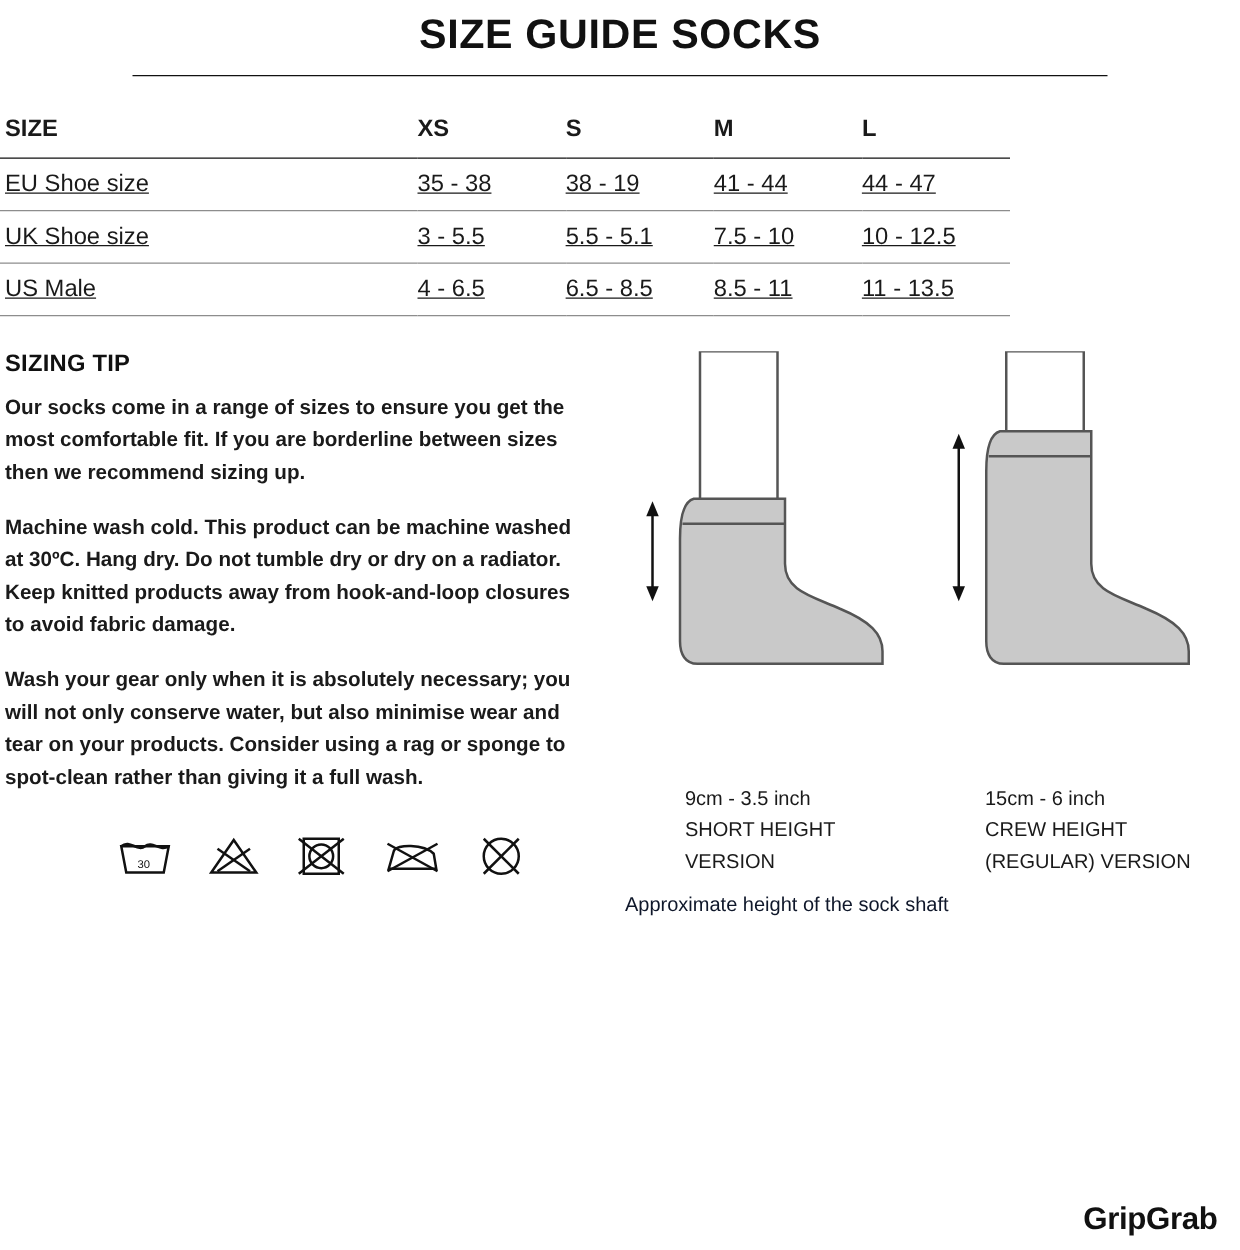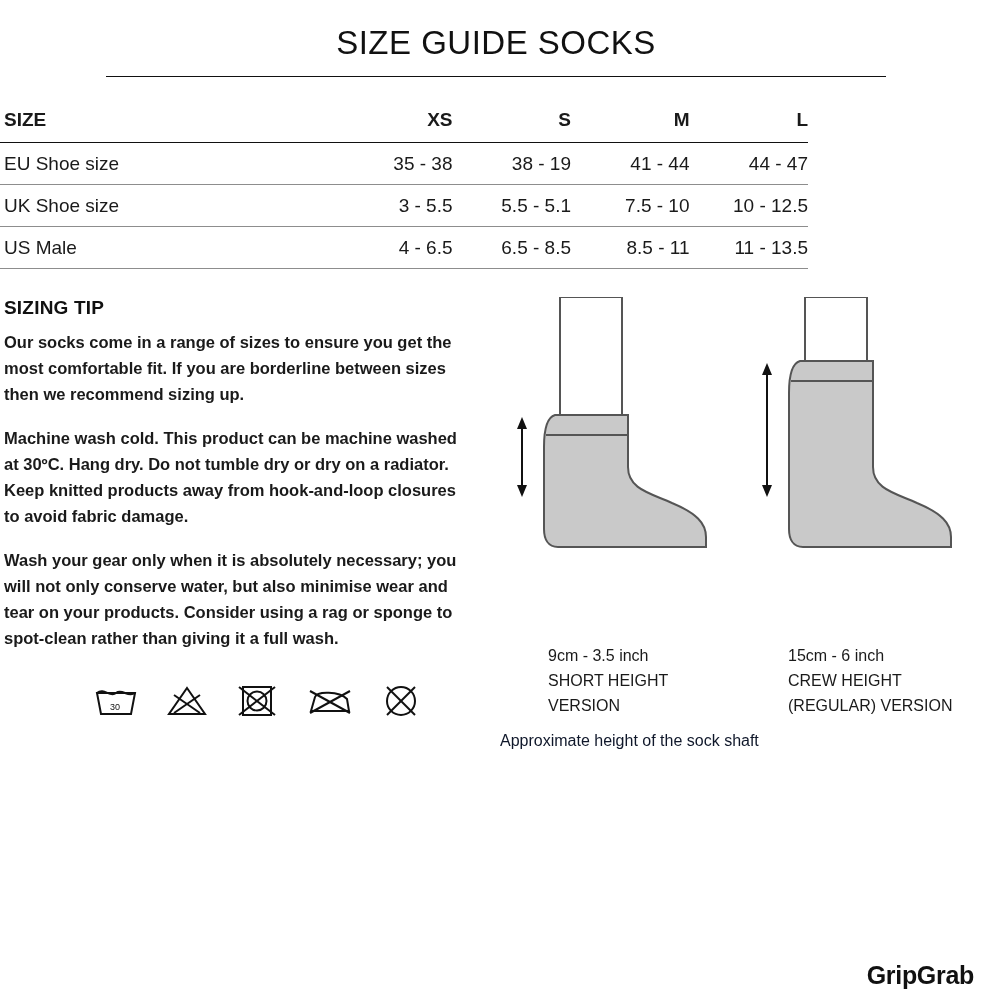--- a/index.html
+++ b/index.html
@@ -19,58 +19,59 @@
     position: relative;
     width: 992px;
     height: 1000px;
     box-sizing: border-box;
   }
 
   
   .title {
     text-align: center;
     font-size: 33px;
-    font-weight: normal;
+    font-weight: bold;
     letter-spacing: 0.5px;
-    padding-top: 24px;
+    padding-top: 8px;
     color: #111;
   }
   .title-rule {
     width: 780px;
     margin: 14px auto 0 auto;
     border-top: 1.5px solid #111;
   }
 
   
   .size-table {
     width: 808px;
     border-collapse: collapse;
     margin-top: 22px;
     table-layout: fixed;
   }
   .size-table th, .size-table td {
     font-size: 19px;
     padding: 10px 0 9px 0;
-    text-align: right;
+    text-align: left;
     color: #1a1a1a;
   }
   .size-table th.col-label, .size-table td.col-label {
     text-align: left;
     padding-left: 4px;
     width: 330px;
   }
   .size-table thead th {
     font-weight: bold;
     font-size: 19px;
     border-bottom: 1.5px solid #111;
     padding-bottom: 11px;
   }
   .size-table tbody td {
     border-bottom: 1px solid #8d8d8d;
     font-weight: normal;
+    text-decoration: underline;
   }
   .size-table tbody tr:last-child td {
     border-bottom: 1px solid #8d8d8d;
   }
 
   
   .lower {
     display: flex;
     margin-top: 28px;
   }

